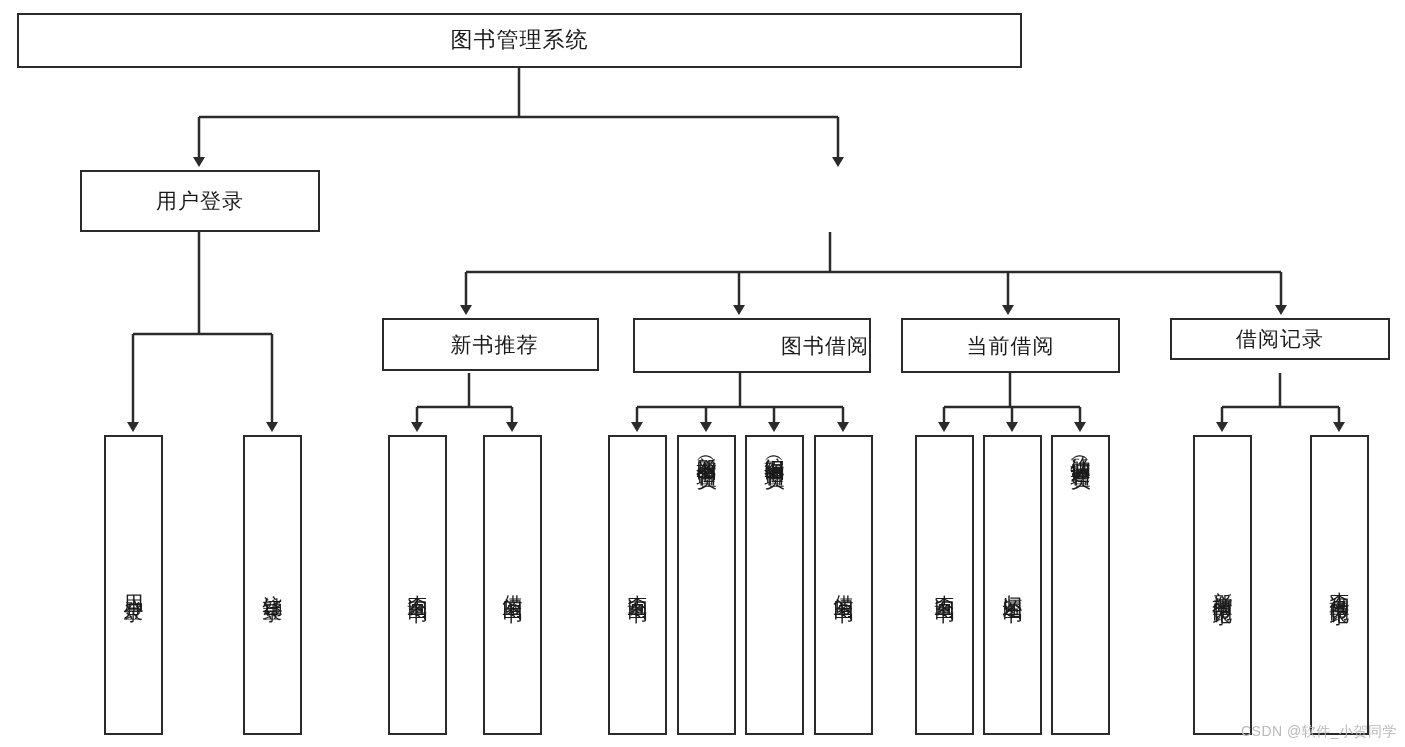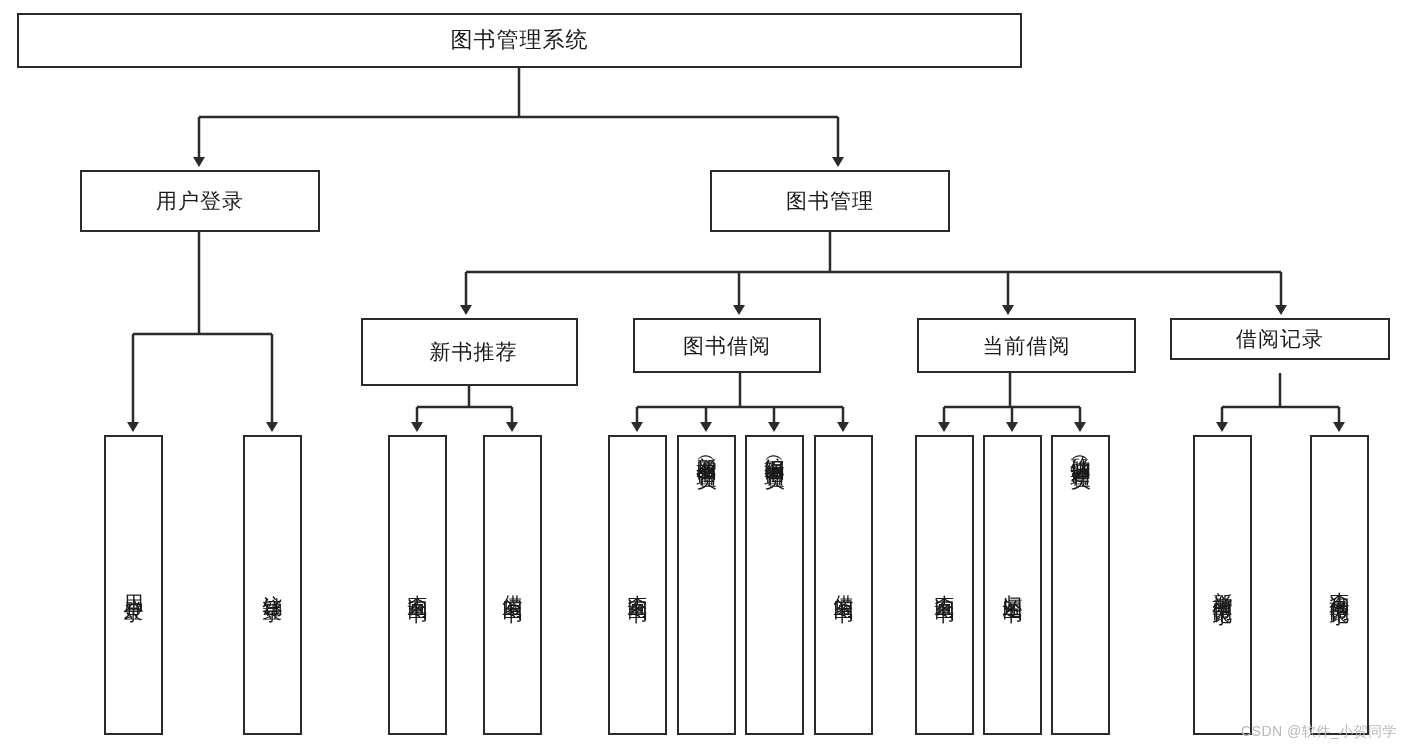--- a/index.html
+++ b/index.html
@@ -136,31 +136,28 @@
     </g>
   </svg>
 
   <div class="node root horiz" style="left:17px; top:13px; width:1005px; height:55px;text-align:center;">
     <span>图书管理系统</span>
   </div>
 
   <div class="node horiz" style="left:80px; top:170px; width:240px; height:62px;">
     <span>用户登录</span>
   </div>
-  <div class="node horiz" style="left:710px; top:170px; width:240px; height:62px;">
-    <span>图书管理</span>
-  </div>
-
-  <div class="node horiz" style="left:361px; top:318px; width:217px; height:68px;padding-left:8px;">
+
+  <div class="node horiz" style="left:382px; top:318px; width:217px; height:53px;padding-left:8px;">
     <span>新书推荐</span>
   </div>
-  <div class="node horiz" style="left:633px; top:318px; width:188px; height:55px;">
+  <div class="node horiz" style="left:633px; top:318px; width:238px; height:55px;justify-content:flex-end;">
     <span>图书借阅</span>
   </div>
-  <div class="node horiz" style="left:901px; top:318px; width:219px; height:55px;margin-left:16px;">
+  <div class="node horiz" style="left:901px; top:318px; width:219px; height:55px;">
     <span>当前借阅</span>
   </div>
   <div class="node horiz" style="left:1170px; top:318px; width:220px; height:42px;">
     <span>借阅记录</span>
   </div>
 
   <div class="leaf" style="left:104px; top:435px; width:59px; height:300px;">
     <span class="vtext">用户登录</span>
   </div>
   <div class="leaf" style="left:243px; top:435px; width:59px; height:300px;">

